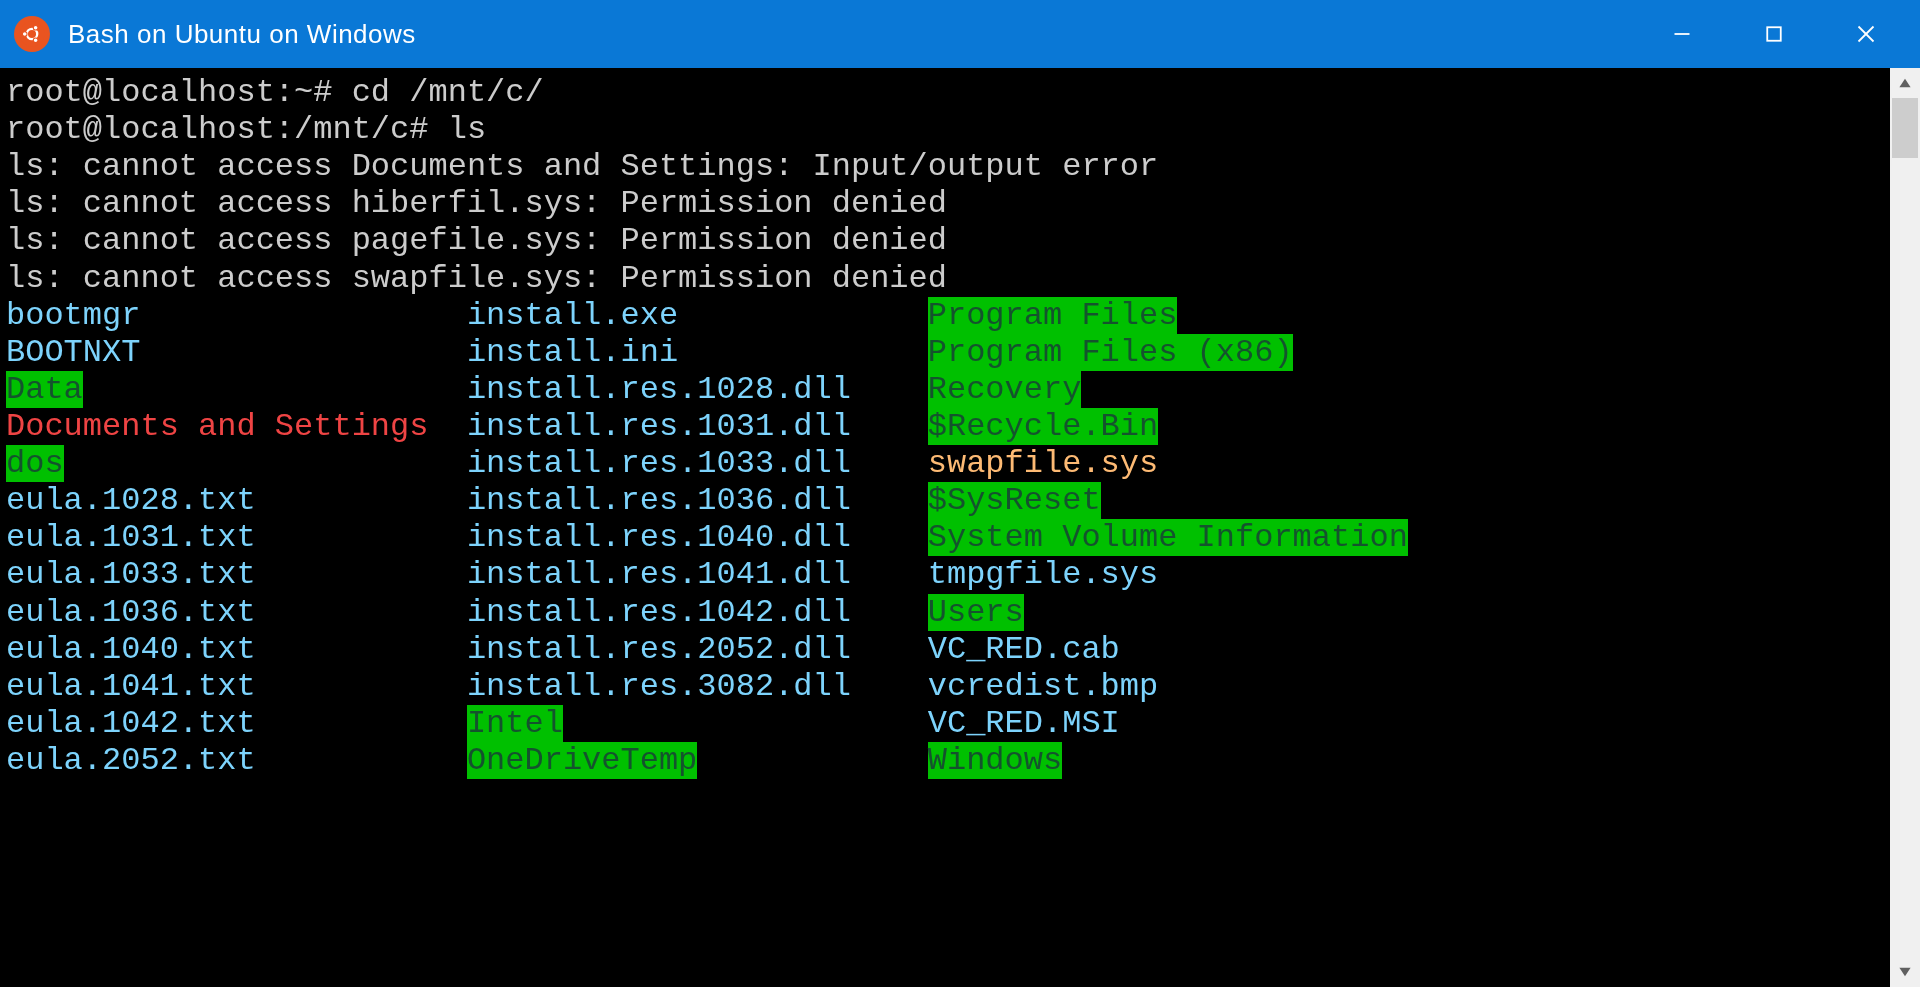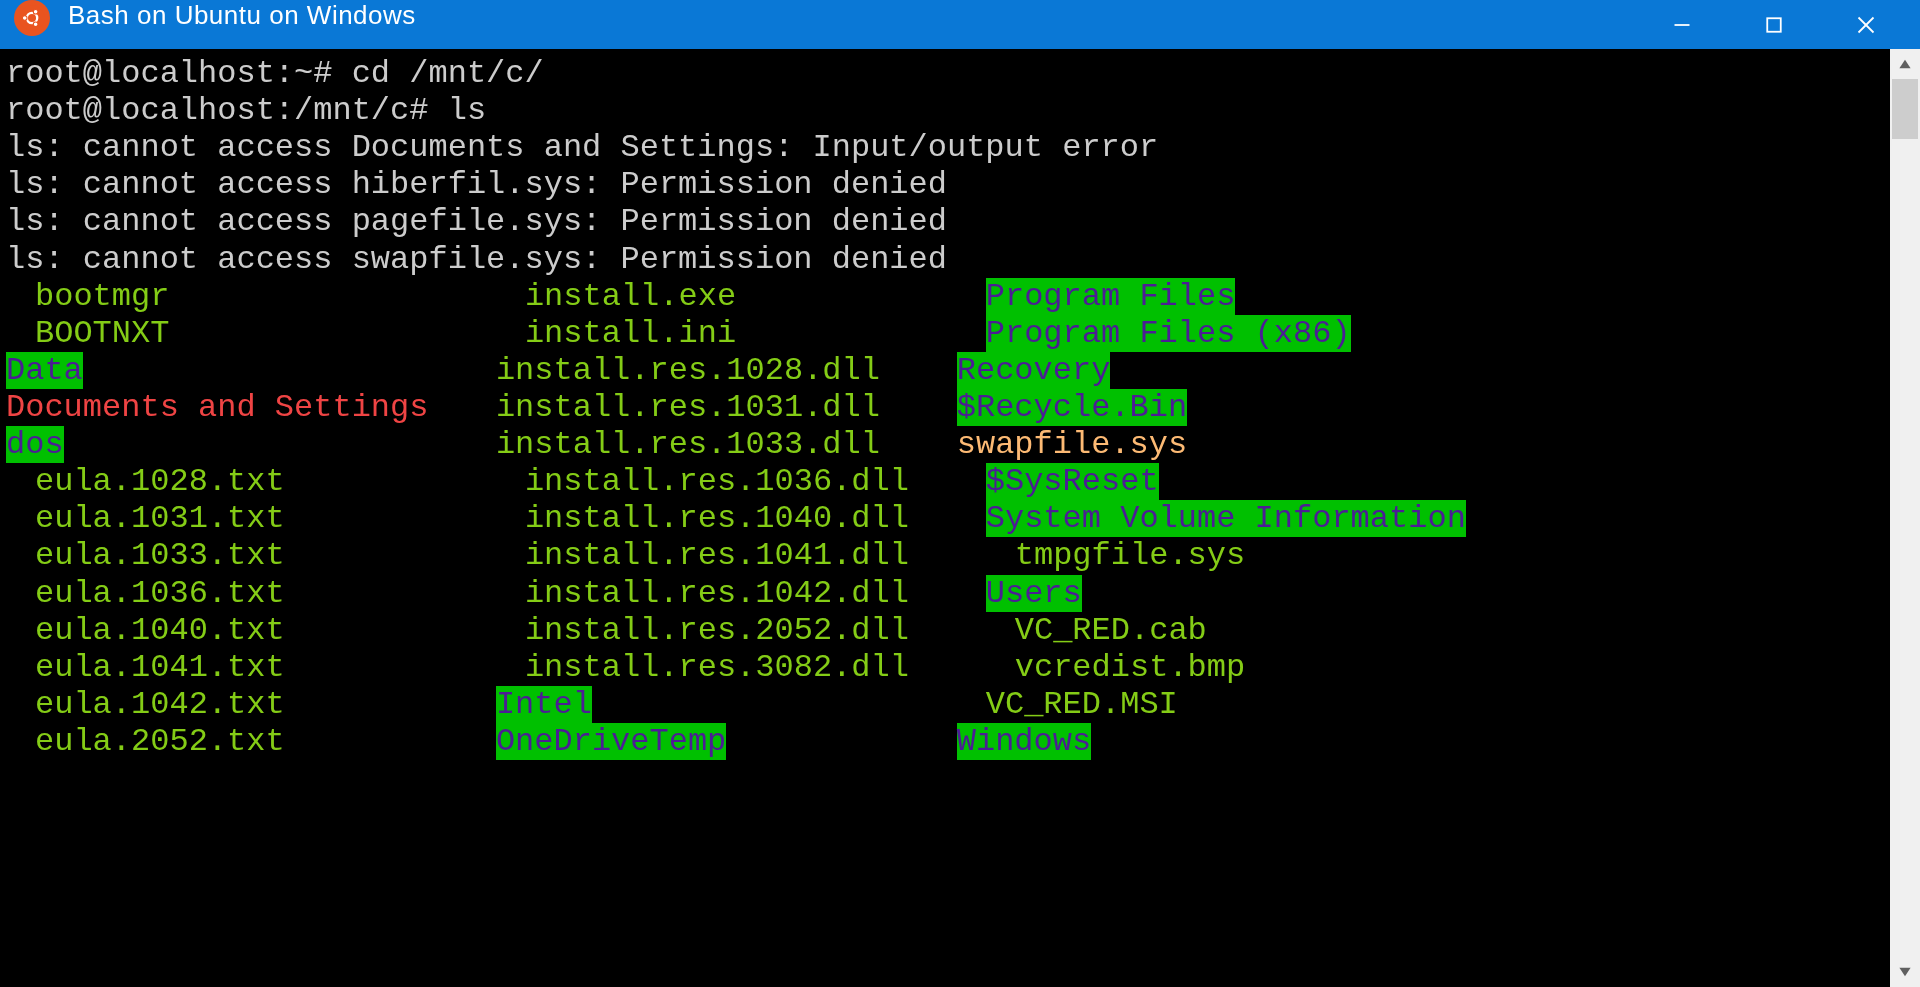--- a/index.html
+++ b/index.html
@@ -8,23 +8,24 @@
 
   .window {
     width: 100%;
     height: 100%;
     display: flex;
     flex-direction: column;
     background: #000;
   }
 
   .titlebar {
-    height: 49px;
+    height: 68px;
     background: #0a78d6;
     display: flex;
+    align-items: center;
     padding: 0 8px 0 14px;
     color: #fff;
     flex: 0 0 auto;
   }
   .titlebar .app-icon {
     width: 36px;
     height: 36px;
     border-radius: 50%;
     background: #e95420;
     margin-right: 18px;
@@ -90,22 +91,22 @@
   }
   .scroll-thumb {
     height: 60px;
     background: #cdcdcd;
     margin: 0 2px;
   }
   .scroll-track { flex: 1 1 auto; }
 
   
   .plain  { color: #fdba74; }
-  .green  { color: #84cc16; margin-left: 29px; }
-  .dirhi  { color: #4c1d95; background: #00c000; padding: 0; }
+  .green  { color: #7dd3fc; }
+  .dirhi  { color: #14532d; background: #00c000; padding: 0; }
   .dirblue{ color: #ef4444; }
 
   .row { display: block; }
   .cell { display: inline-block; }
 </style>
 </head>
 <body>
 
 <div class="window">
 

